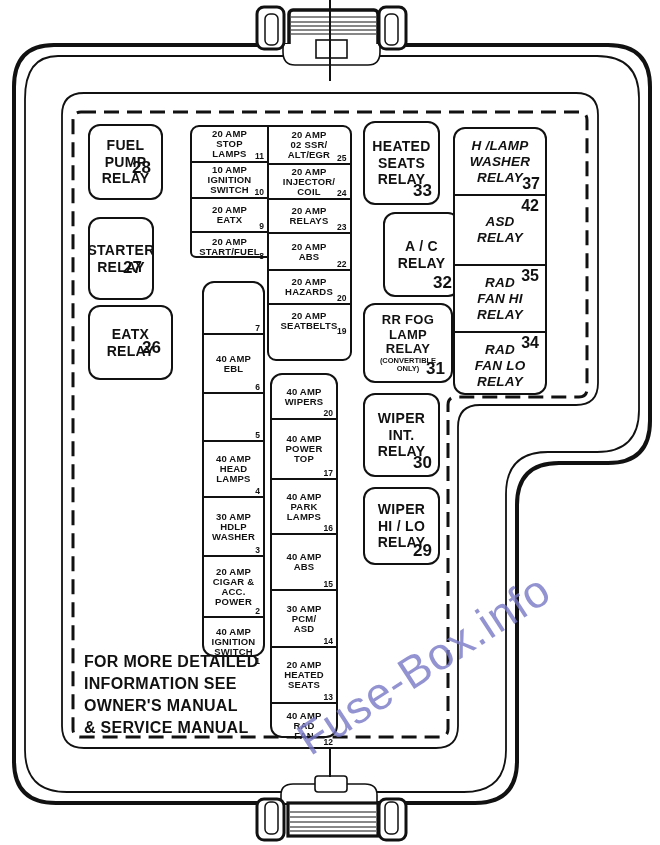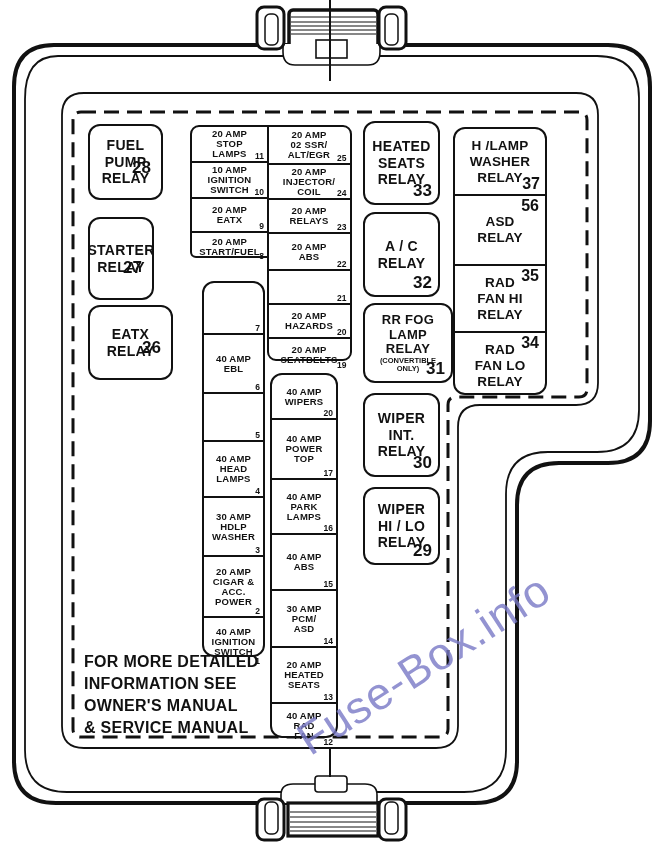--- a/index.html
+++ b/index.html
@@ -17,21 +17,21 @@
          text-align:center;border-radius:12px;}
   .rlabel{white-space:pre-line;font-weight:bold;font-size:14px;line-height:16.5px;letter-spacing:.3px;}
   .rsub{white-space:pre-line;font-weight:bold;font-size:7.5px;line-height:8px;}
   .rnum{position:absolute;font-weight:bold;font-size:17px;}
   .num-br{right:10px;bottom:20px;}
   .num-br2{right:6px;bottom:2px;}
   .num-tr{right:6px;top:1px;}
   .rightcell{position:relative;flex:0 0 auto;display:flex;align-items:center;justify-content:center;
              text-align:center;border-bottom:2.6px solid #111;}
   .rightcell:last-child{border-bottom:none;}
-  .rclabel{white-space:pre-line;font-weight:bold;font-size:13.5px;line-height:16px;letter-spacing:.2px;}
+  .rclabel{white-space:pre-line;font-weight:bold;font-size:13.5px;line-height:16px;letter-spacing:.2px;font-style:italic;}
   .rcnum{position:absolute;font-weight:bold;font-size:16px;}
   #footer-note{position:absolute;left:84px;top:651px;z-index:1;white-space:pre-line;
                font-weight:bold;font-size:16px;line-height:22px;letter-spacing:.3px;}
   #watermark{position:absolute;left:288px;top:722px;z-index:3;transform:rotate(-33deg);
              transform-origin:0 0;font-size:45px;letter-spacing:1px;color:rgba(120,120,197,0.8);
              white-space:nowrap;pointer-events:none;}
 </style>
 </head>
 <body>
 
@@ -131,24 +131,20 @@
       <span class="flabel">20 AMP
 RELAYS</span>
       <span class="fnum">23</span>
     </div>
     <div class="fusecell" style="flex-basis:35px;">
       <span class="flabel">20 AMP
 ABS</span>
       <span class="fnum">22</span>
     </div>
     <div class="fusecell" style="flex-basis:32px;">
-      <span class="flabel"></span>
-      <span class="fnum">21</span>
-    </div>
-    <div class="fusecell" style="flex-basis:32px;">
       <span class="flabel">20 AMP
 HAZARDS</span>
       <span class="fnum">20</span>
     </div>
     <div class="fusecell" style="flex-basis:31px;">
       <span class="flabel">20 AMP
 SEATBELTS</span>
       <span class="fnum">19</span>
     </div>
   </div>
@@ -236,21 +232,21 @@
       <span class="fnum">12</span>
     </div>
   </div>
 
   <div class="box relay" style="left:363px;top:121px;width:77px;height:84px;">
     <span class="rlabel">HEATED
 SEATS
 RELAY</span>
     <span class="rnum num-br2">33</span>
   </div>
-  <div class="box relay" style="left:363px;top:212px;width:77px;height:85px;">
+  <div class="box relay" style="left:383px;top:212px;width:77px;height:85px;">
     <span class="rlabel">A / C
 RELAY</span>
     <span class="rnum num-br2">32</span>
   </div>
   <div class="box relay" style="left:363px;top:303px;width:90px;height:80px;">
     <span class="rlabel" style="font-size:13px;line-height:14.5px;">RR FOG
 LAMP
 RELAY</span>
     <span class="rsub">(CONVERTIBLE
 ONLY)</span>
@@ -272,21 +268,21 @@
   <div class="box col" style="left:453px;top:119px;width:94px;height:268px;border-radius:12px;">
     <div class="rightcell" style="flex-basis:65px;">
       <span class="rclabel">H /LAMP
 WASHER
 RELAY</span>
       <span class="rcnum" style="right:5px;bottom:1px;">37</span>
     </div>
     <div class="rightcell" style="flex-basis:68px;">
       <span class="rclabel">ASD
 RELAY</span>
-      <span class="rcnum num-tr">56</span>
+      <span class="rcnum num-tr">42</span>
     </div>
     <div class="rightcell" style="flex-basis:65px;">
       <span class="rclabel">RAD
 FAN HI
 RELAY</span>
       <span class="rcnum num-tr">35</span>
     </div>
     <div class="rightcell" style="flex-basis:65px;">
       <span class="rclabel">RAD
 FAN LO

